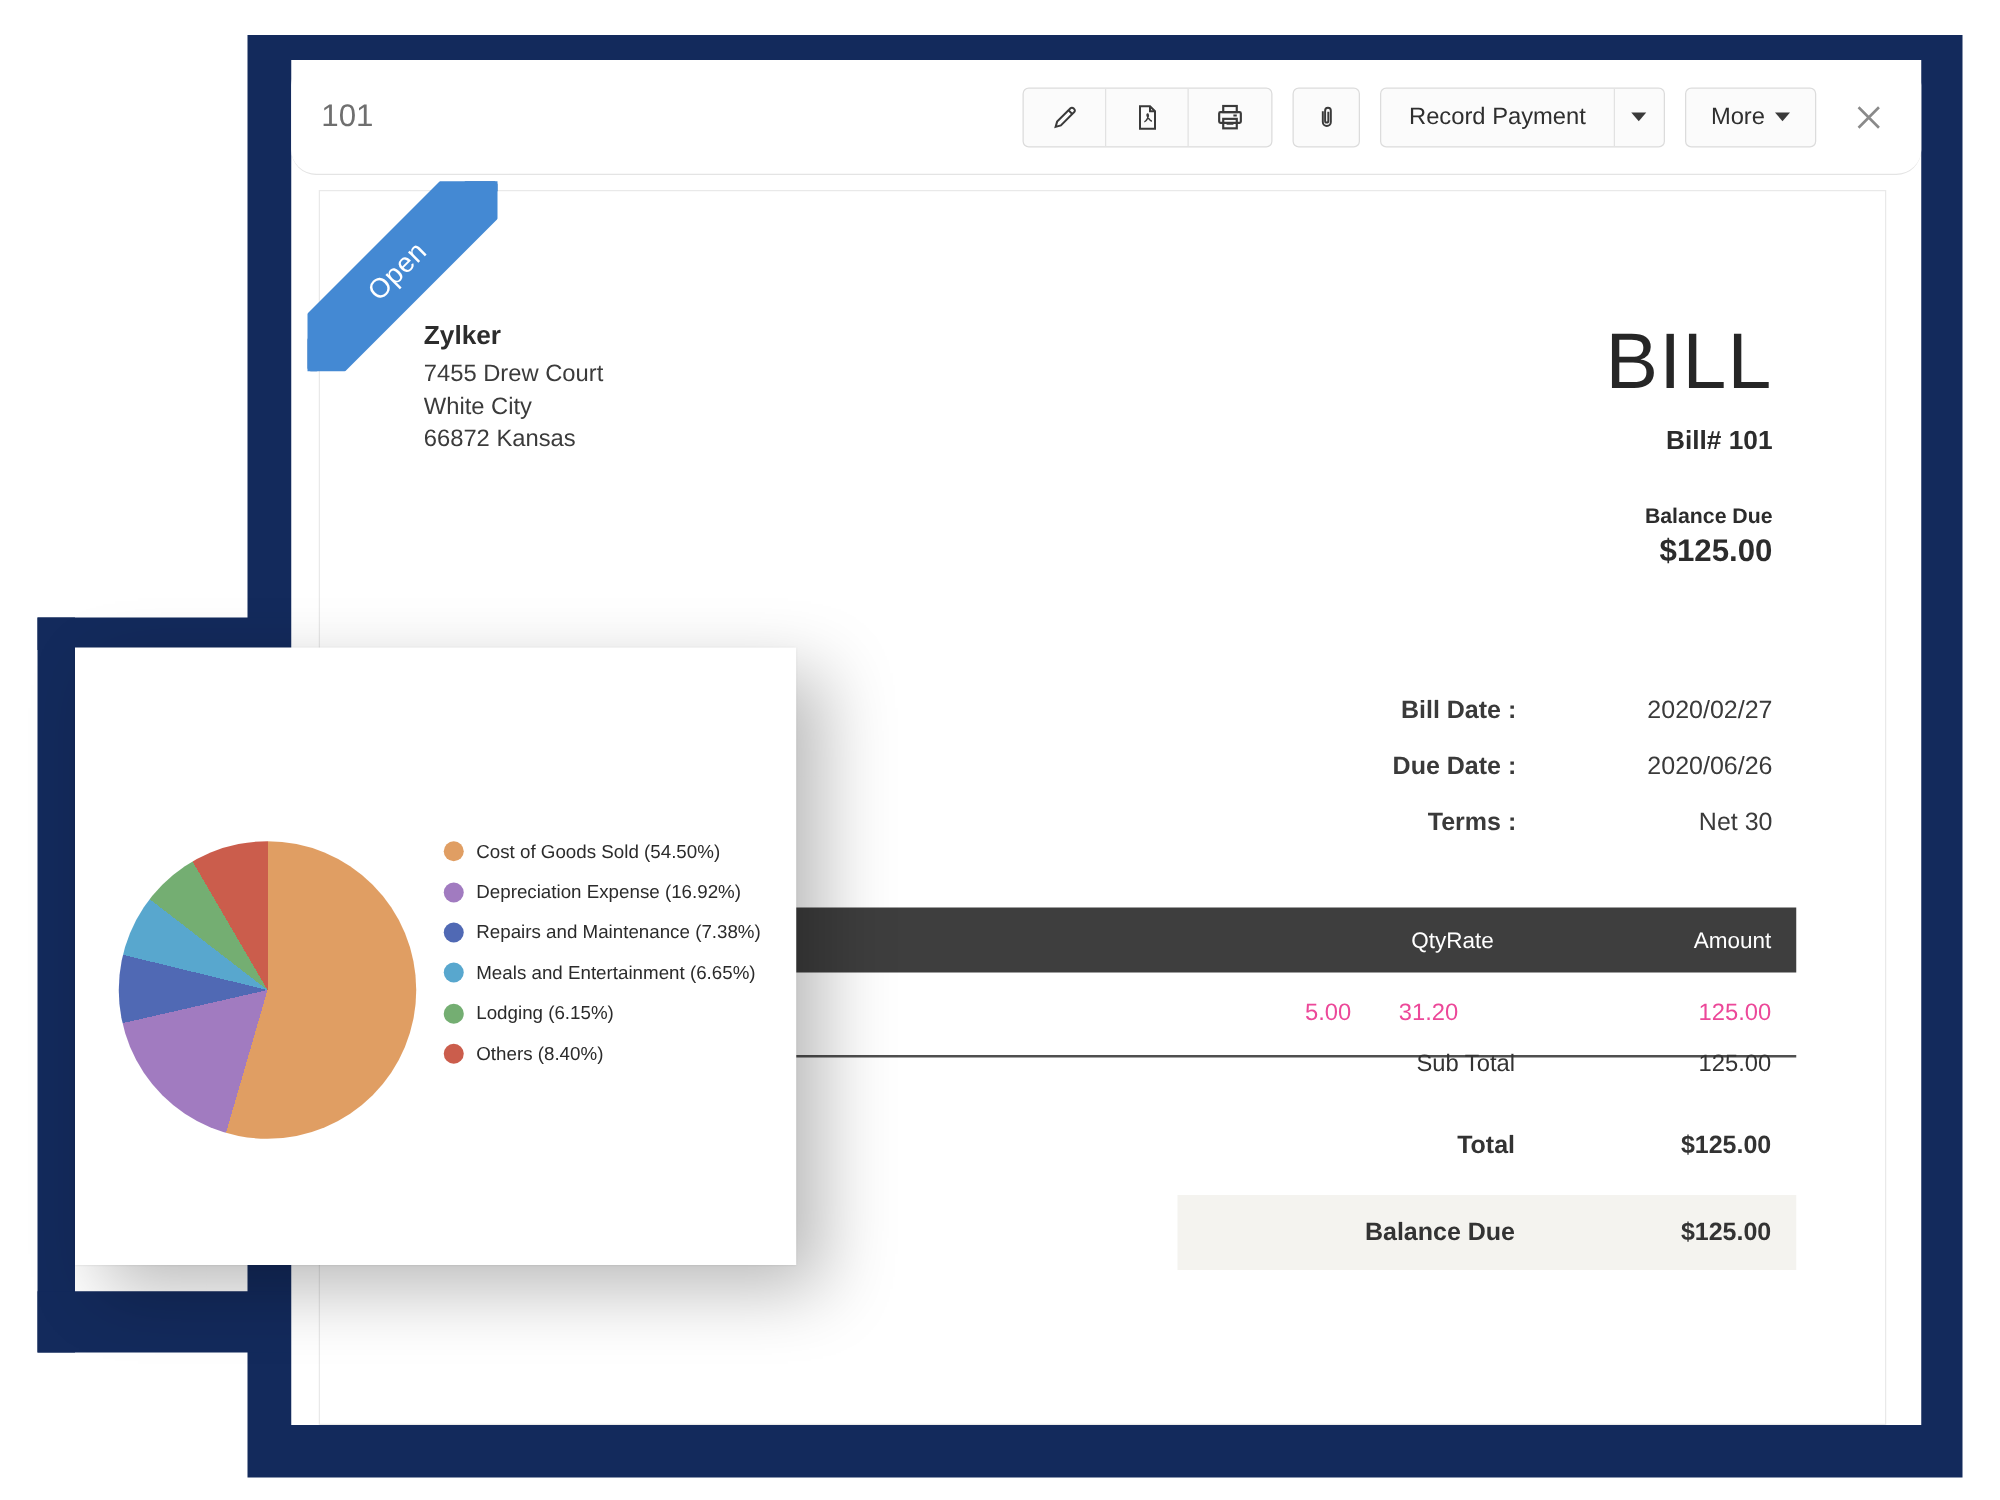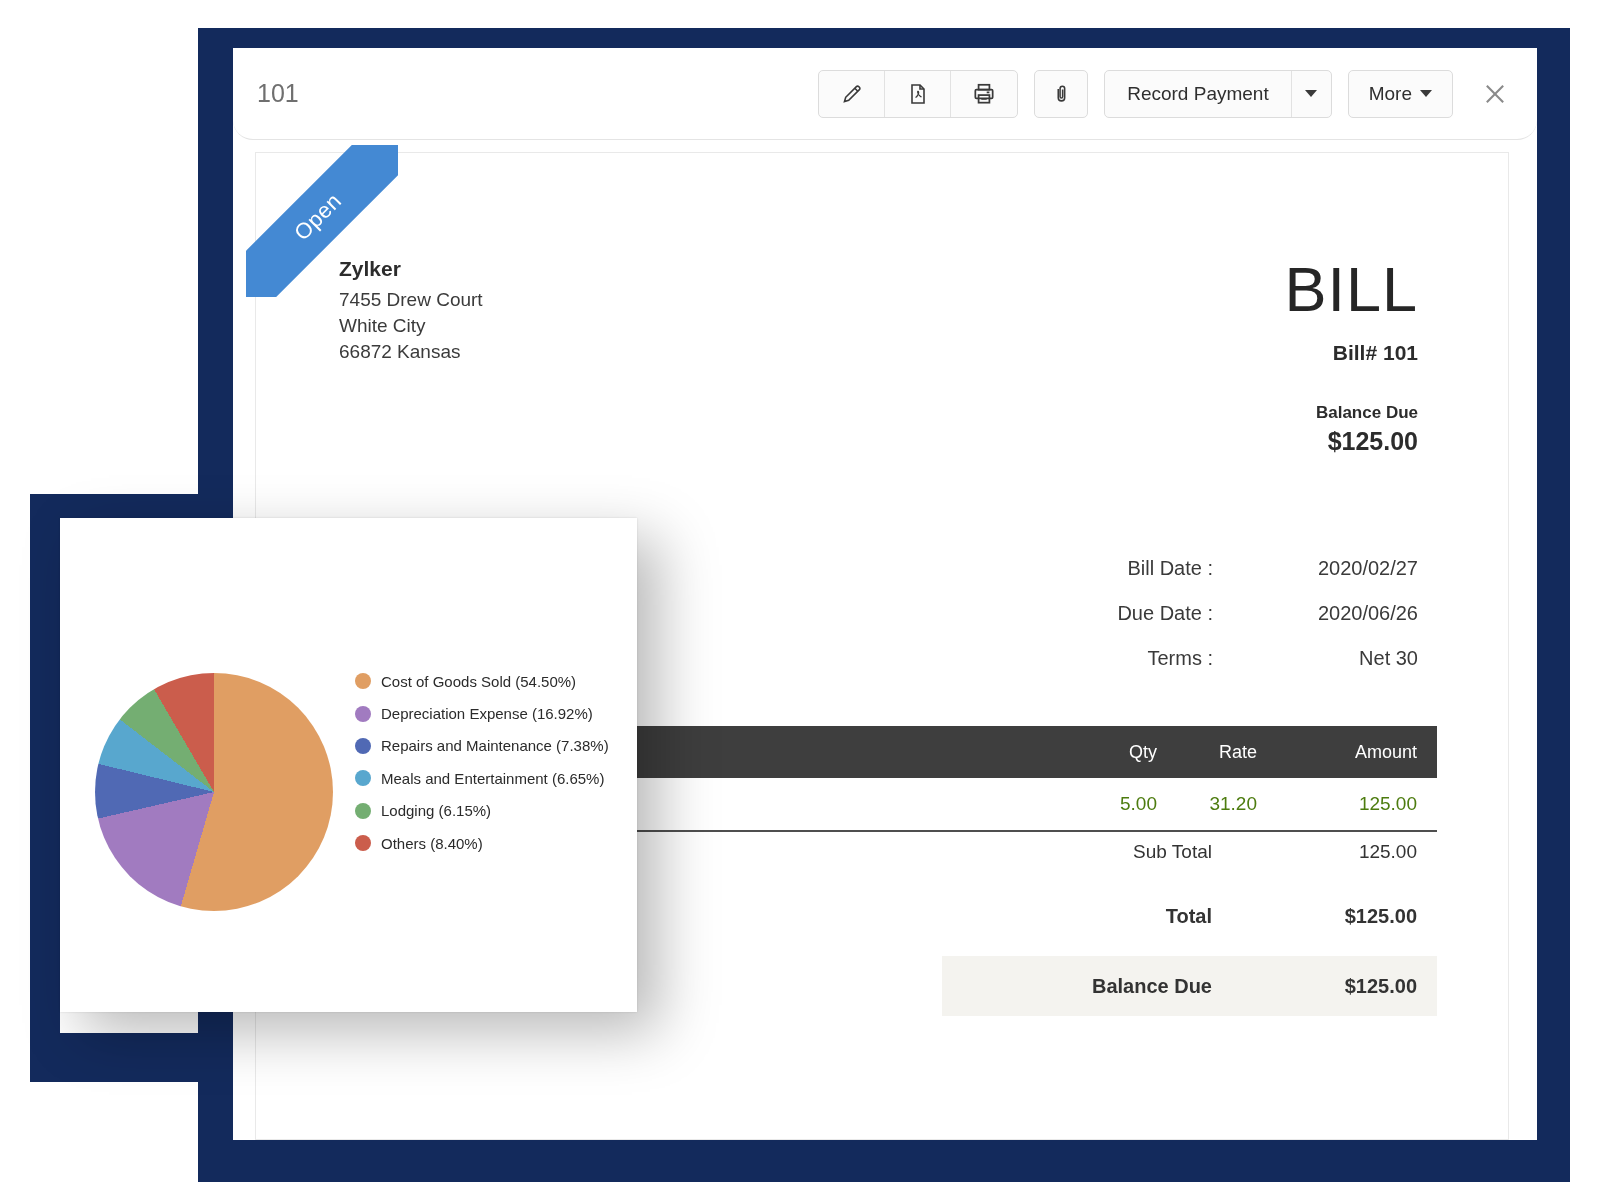--- a/index.html
+++ b/index.html
@@ -40,30 +40,30 @@
   .page { position:absolute; left:22px; top:104px; width:1254px; height:988px; background:#fff;
     border:1px solid #e9e9e9; }
   .vendor { position:absolute; left:83px; top:103px; font-size:19px; color:#3b3b3b; line-height:26px; }
   .vendor .vname { font-size:21px; font-weight:bold; color:#2c2c2c; margin-bottom:5px; }
   .bill-title { position:absolute; right:90px; top:100px; font-size:63px; color:#262626; letter-spacing:1px; }
   .bill-number { position:absolute; right:90px; top:188px; font-size:21px; font-weight:bold; color:#2c2c2c; }
   .balance-label { position:absolute; right:90px; top:250px; font-size:17px; font-weight:bold; color:#2c2c2c; }
   .balance-amount { position:absolute; right:90px; top:274px; font-size:25px; font-weight:bold; color:#2c2c2c; }
   .meta { position:absolute; right:90px; top:393px; width:520px; font-size:20px; color:#3a3a3a; }
   .meta-row { display:flex; height:45px; align-items:center; }
-  .meta-row .mlabel { flex:1; text-align:right; padding-right:0; }
+  .meta-row .mlabel { flex:1; text-align:right; padding-right:0;font-weight:bold; }
   .meta-row .mvalue { width:205px; text-align:right; }
 
   .item-table { position:absolute; left:115px; right:71px; top:573px; }
   .thead { height:52px; display:flex; justify-content:flex-end; align-items:center;
     color:#fff; font-size:18px; padding-right:20px; }
-  .trow { height:54px; display:flex; justify-content:flex-end; align-items:center;
-    font-size:19px; color:#4d7c0f; padding-right:20px; border-bottom:2px solid #4f4f4f; }
+  .trow { height:68px; display:flex; justify-content:flex-end; align-items:center;
+    font-size:19px; color:#ec4899; padding-right:20px; border-bottom:2px solid #4f4f4f;gap:38px; }
   .c-qty { width:100px; text-align:right; }
-  .c-rate { width:100px; text-align:right; }
+  .c-rate { width:100px; }
   .c-amt { width:160px; text-align:right; }
 
   .totals { position:absolute; right:71px; top:677px; width:495px; font-size:19px; }
   .t-row { display:flex; align-items:center; padding-right:20px; }
   .t-row .tlabel { flex:1; text-align:right; padding-right:45px; }
   .t-row .tvalue { width:160px; text-align:right; }
   .t-sub { height:44px; }
   .t-total { height:56px; margin-top:14px; font-weight:bold; font-size:20px; }
   .t-balance { height:60px; margin-top:12px; font-weight:bold; font-size:20px; }
 

